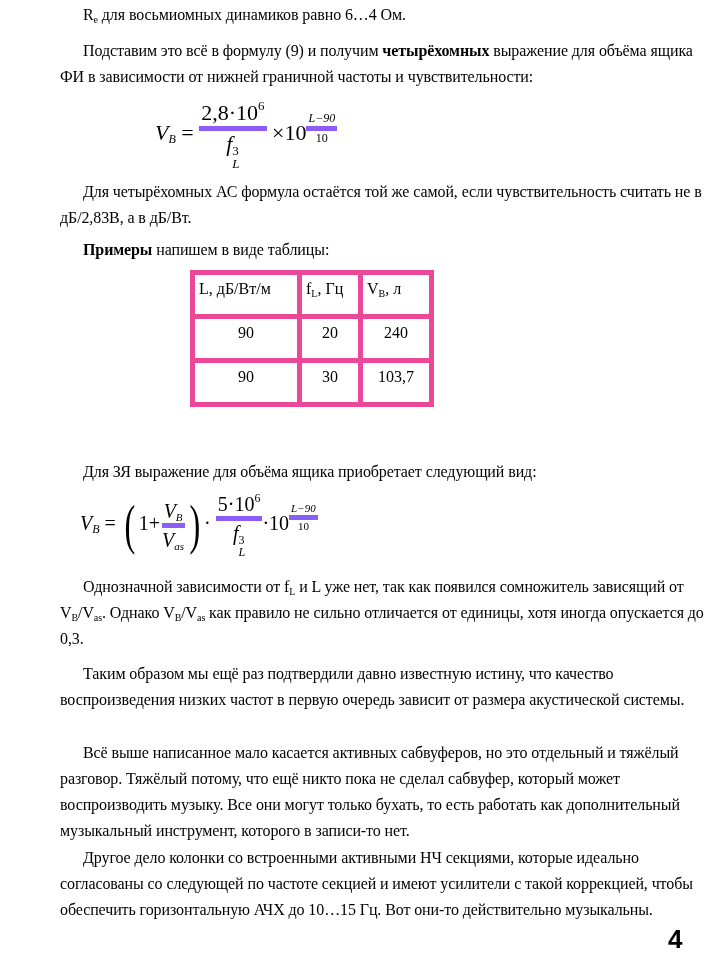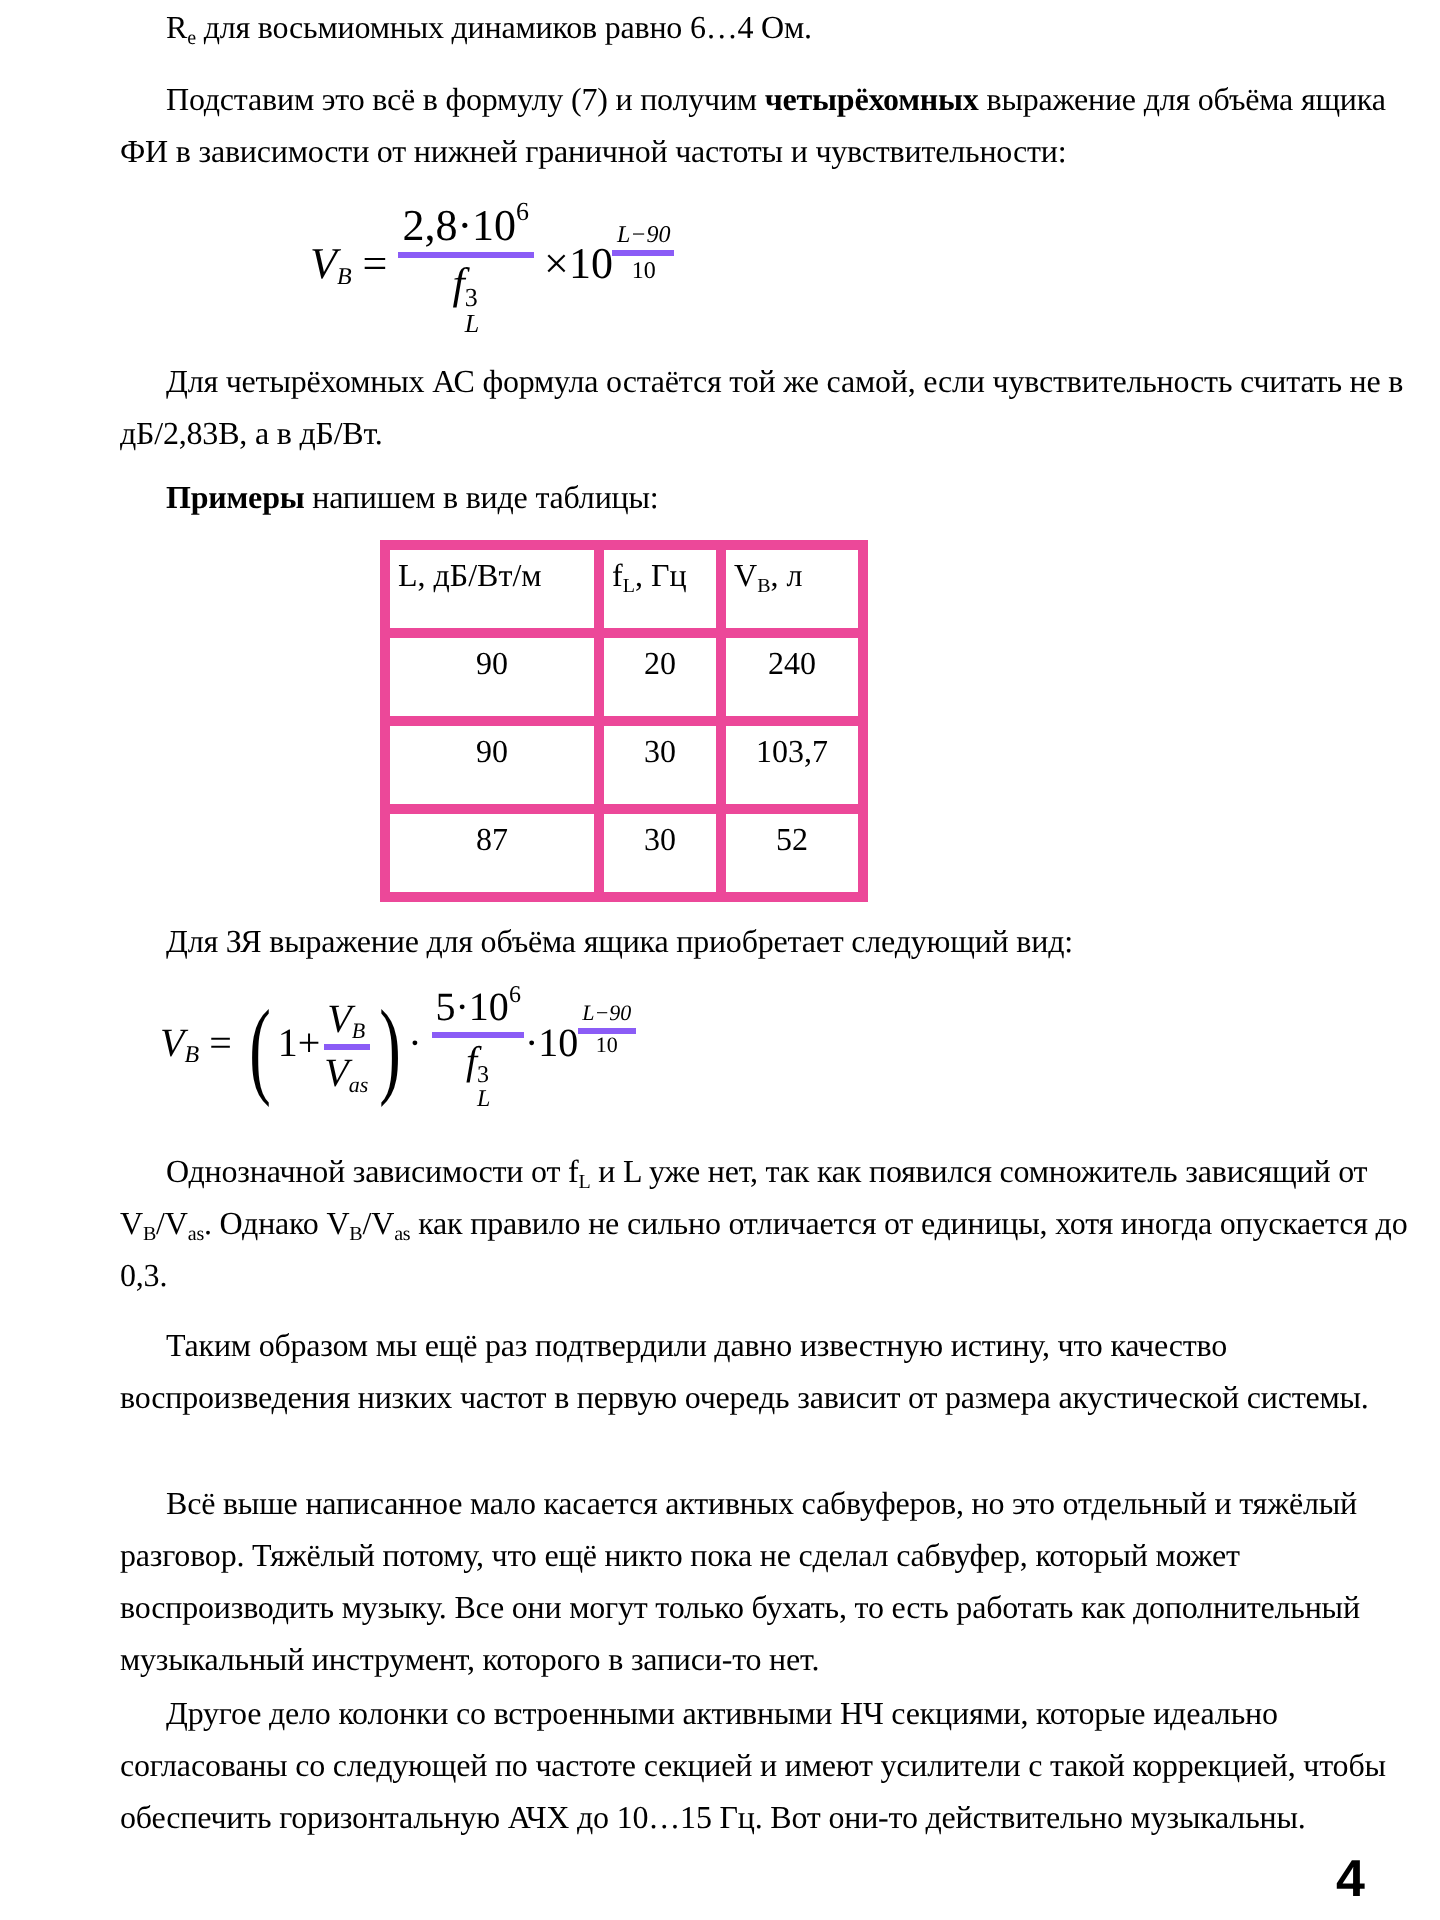--- a/index.html
+++ b/index.html
@@ -5,37 +5,37 @@
   html, body { margin:0; padding:0; background:#fff; }
   body { width:720px; height:960px; position:relative; overflow:hidden;
          font-family:"Liberation Serif", serif; color:#000; font-size:16px; }
   .p { position:absolute; left:60px; width:650px; line-height:26px; letter-spacing:-0.1px; }
   .ind { text-indent:23px; }
   b { font-weight:bold; }
   sub { font-size:10px; vertical-align:-3px; line-height:0; }
   sup { font-size:10px; line-height:0; }
   .formula { position:absolute; font-family:"Liberation Serif", serif; }
   .frac { display:inline-flex; flex-direction:column; align-items:center; vertical-align:middle; }
-  .frac .num { border-bottom:3px solid #8b5cf6; padding:0 2px; line-height:1.2; }
+  .frac .num { border-bottom:5px solid #8b5cf6; padding:0 2px; line-height:1.2; }
   .frac .den { line-height:1.2; padding:0 2px; }
   .i { font-style:italic; }
   table.ex { position:absolute; left:190px; top:270px; border-collapse:collapse; font-size:16px; }
   table.ex td { border:5px solid #ec4899; height:34px; vertical-align:top; text-align:center; padding:5px 4px 0 4px; }
   table.ex tr td:nth-child(1){ width:94px; }
   table.ex tr td:nth-child(2){ width:48px;margin-left:16px; }
   table.ex tr td:nth-child(3){ width:58px; }
   .pagenum { position:absolute; left:668px; top:924px; font-family:"Liberation Sans", sans-serif; font-weight:bold; font-size:26px; }
   .paren { font-size:54px; font-weight:100; line-height:1; vertical-align:middle; transform:scaleX(0.6); display:inline-block; }
 </style>
 </head>
 <body>
 
 <div class="p ind" style="top:2px;"><span>R</span><sub>e</sub><span> для восьмиомных динамиков равно 6…4 Ом.</span></div>
 
-<div class="p ind" style="top:38px;"><span>Подставим это всё в формулу (7) и получим </span><b>четырёхомных</b><span> выражение для объёма ящика ФИ в зависимости от нижней граничной частоты и чувствительности:</span></div>
+<div class="p ind" style="top:38px;"><span>Подставим это всё в формулу (9) и получим </span><b>четырёхомных</b><span> выражение для объёма ящика ФИ в зависимости от нижней граничной частоты и чувствительности:</span></div>
 
 <div class="formula" style="left:155px; top:100px; font-size:22px;">
   <span class="i">V</span><sub class="i" style="font-size:12px;">B</sub>
   <span>=</span>
   <span class="frac">
     <span class="num"><span>2,8·10</span><sup style="font-size:13px;vertical-align:10px;">6</sup></span>
     <span class="den"><span class="i">f</span><span style="display:inline-flex;flex-direction:column;font-size:13px;line-height:1;vertical-align:-4px;">
           <span>3</span>
           <span class="i">L</span>
         </span></span>
@@ -60,25 +60,20 @@
   <tr>
         <td>90</td>
         <td>20</td>
         <td>240</td>
       </tr>
   <tr>
         <td>90</td>
         <td>30</td>
         <td>103,7</td>
       </tr>
-  <tr>
-        <td>87</td>
-        <td>30</td>
-        <td>52</td>
-      </tr>
 </tbody>
   </table>
 
 <div class="p ind" style="top:459px;">Для ЗЯ выражение для объёма ящика приобретает следующий вид:</div>
 
 <div class="formula" style="left:80px; top:492px; font-size:20px;">
   <span class="i">V</span><sub class="i" style="font-size:12px;">B</sub>
   <span>=</span>
   <span class="paren">(</span><span>1+</span><span class="frac">
       <span class="num"><span class="i">V</span><sub class="i" style="font-size:11px;">B</sub></span>

